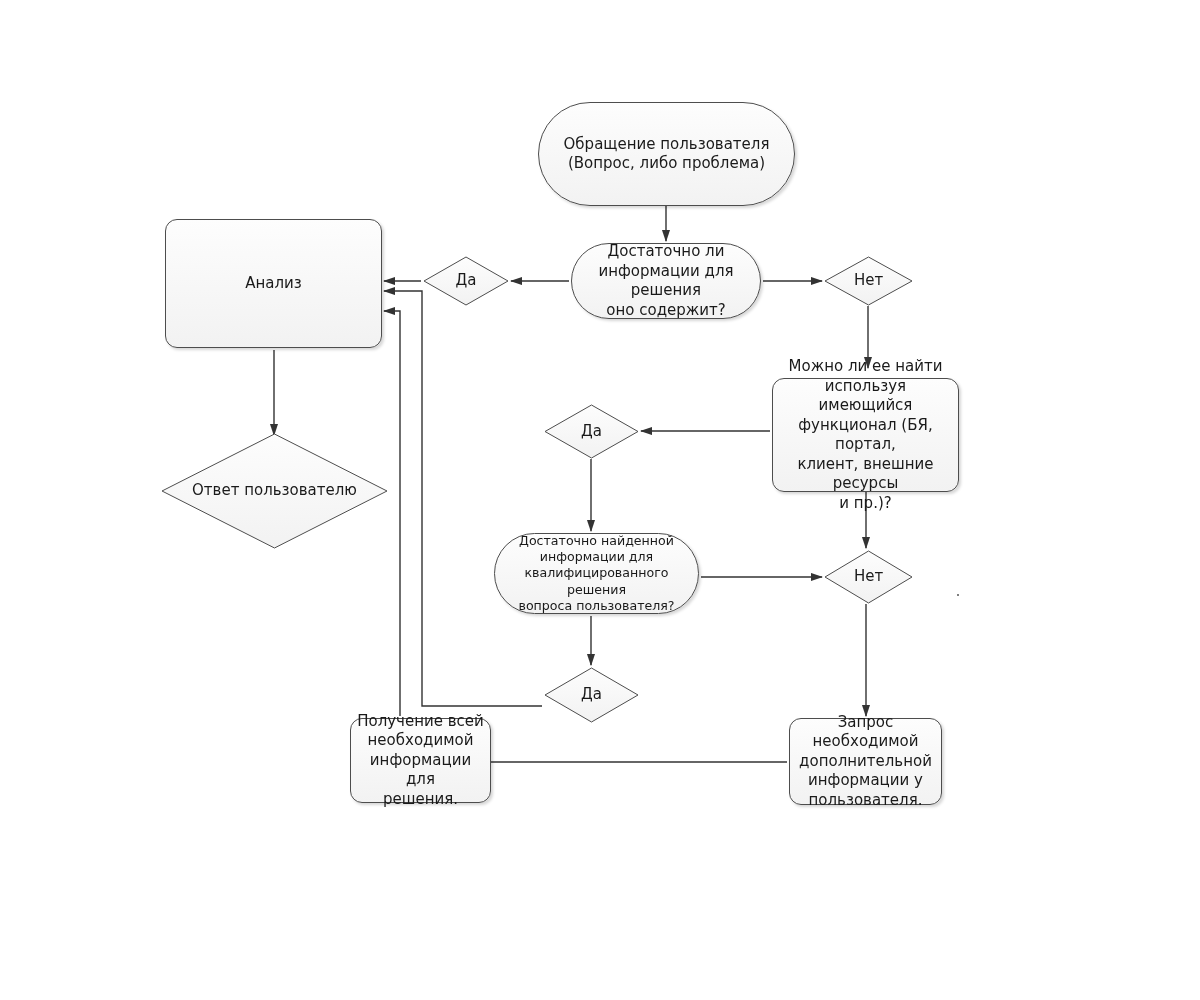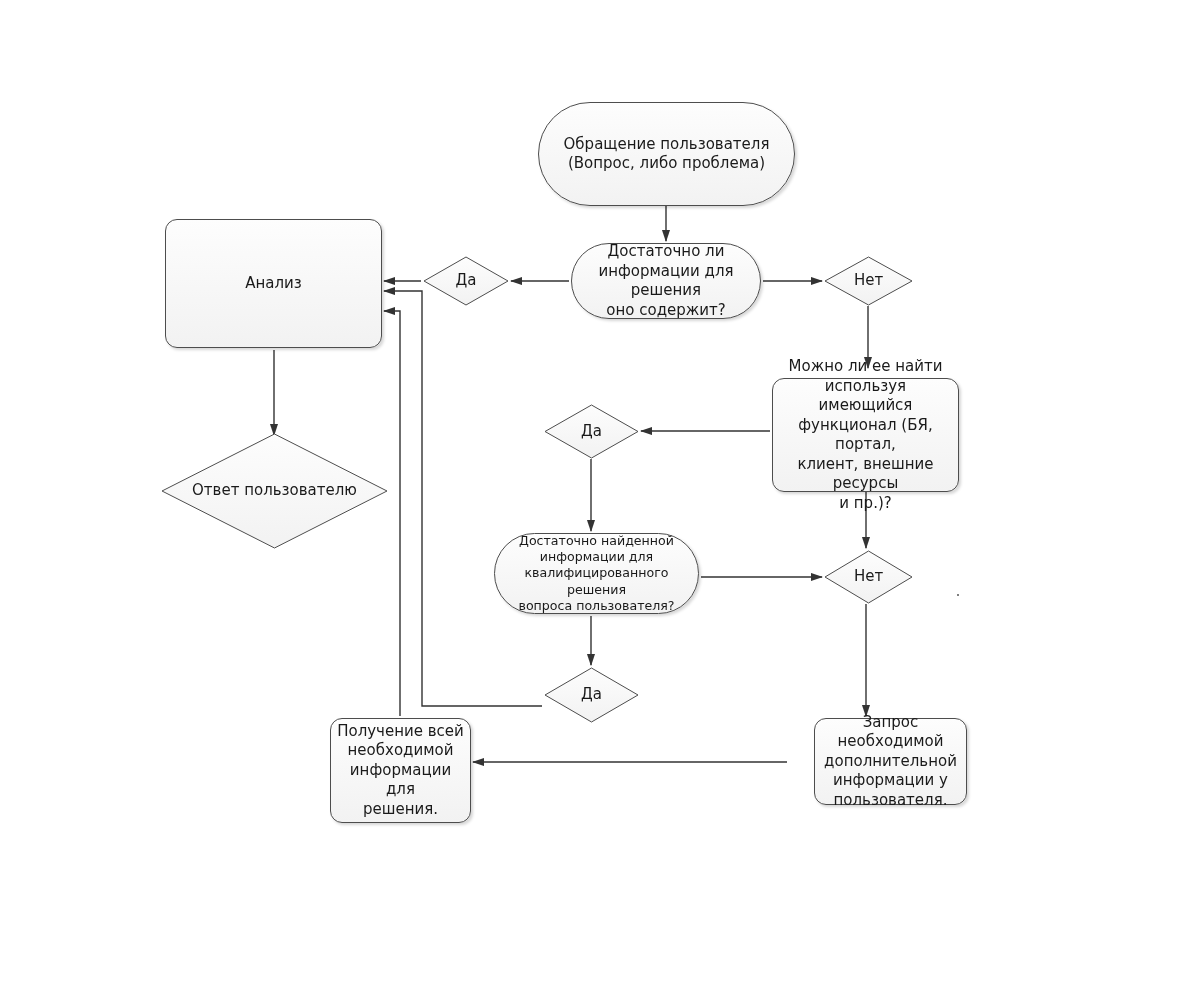--- a/index.html
+++ b/index.html
@@ -191,27 +191,27 @@
           <defs>
             <linearGradient id="g-yes-3" x1="0" y1="0" x2="0" y2="1">
               <stop offset="0%" stop-color="#fdfdfd"></stop>
               <stop offset="100%" stop-color="#f2f2f2"></stop>
             </linearGradient>
           </defs>
           <polygon points="47.5,1 94,28 47.5,55 1,28" fill="url(#g-yes-3)" stroke="#4d4d4d" stroke-width="1"></polygon>
         </svg>
         <div class="label fs-13">Да</div>
       </div>
-      <div class="node shape-rect" style="left: 330px; top: 718px; width: 141px; height: 105px; text-align: center;">
+      <div class="node shape-rect" style="left: 350px; top: 718px; width: 141px; height: 85px; text-align: center;">
         <div class="label fs-13">Получение всей
 необходимой
 информации для
 решения.</div>
       </div>
-      <div class="node shape-rect" style="left: 814px; top: 718px; width: 153px; height: 87px;">
+      <div class="node shape-rect" style="left: 789px; top: 718px; width: 153px; height: 87px;">
         <div class="label fs-13">Запрос необходимой
 дополнительной
 информации у
 пользователя.</div>
       </div>
     </div>
   <div id="artifact-layer">
       <div class="dot" style="left: 957px; top: 594px;"></div>
     </div>
 </div>

